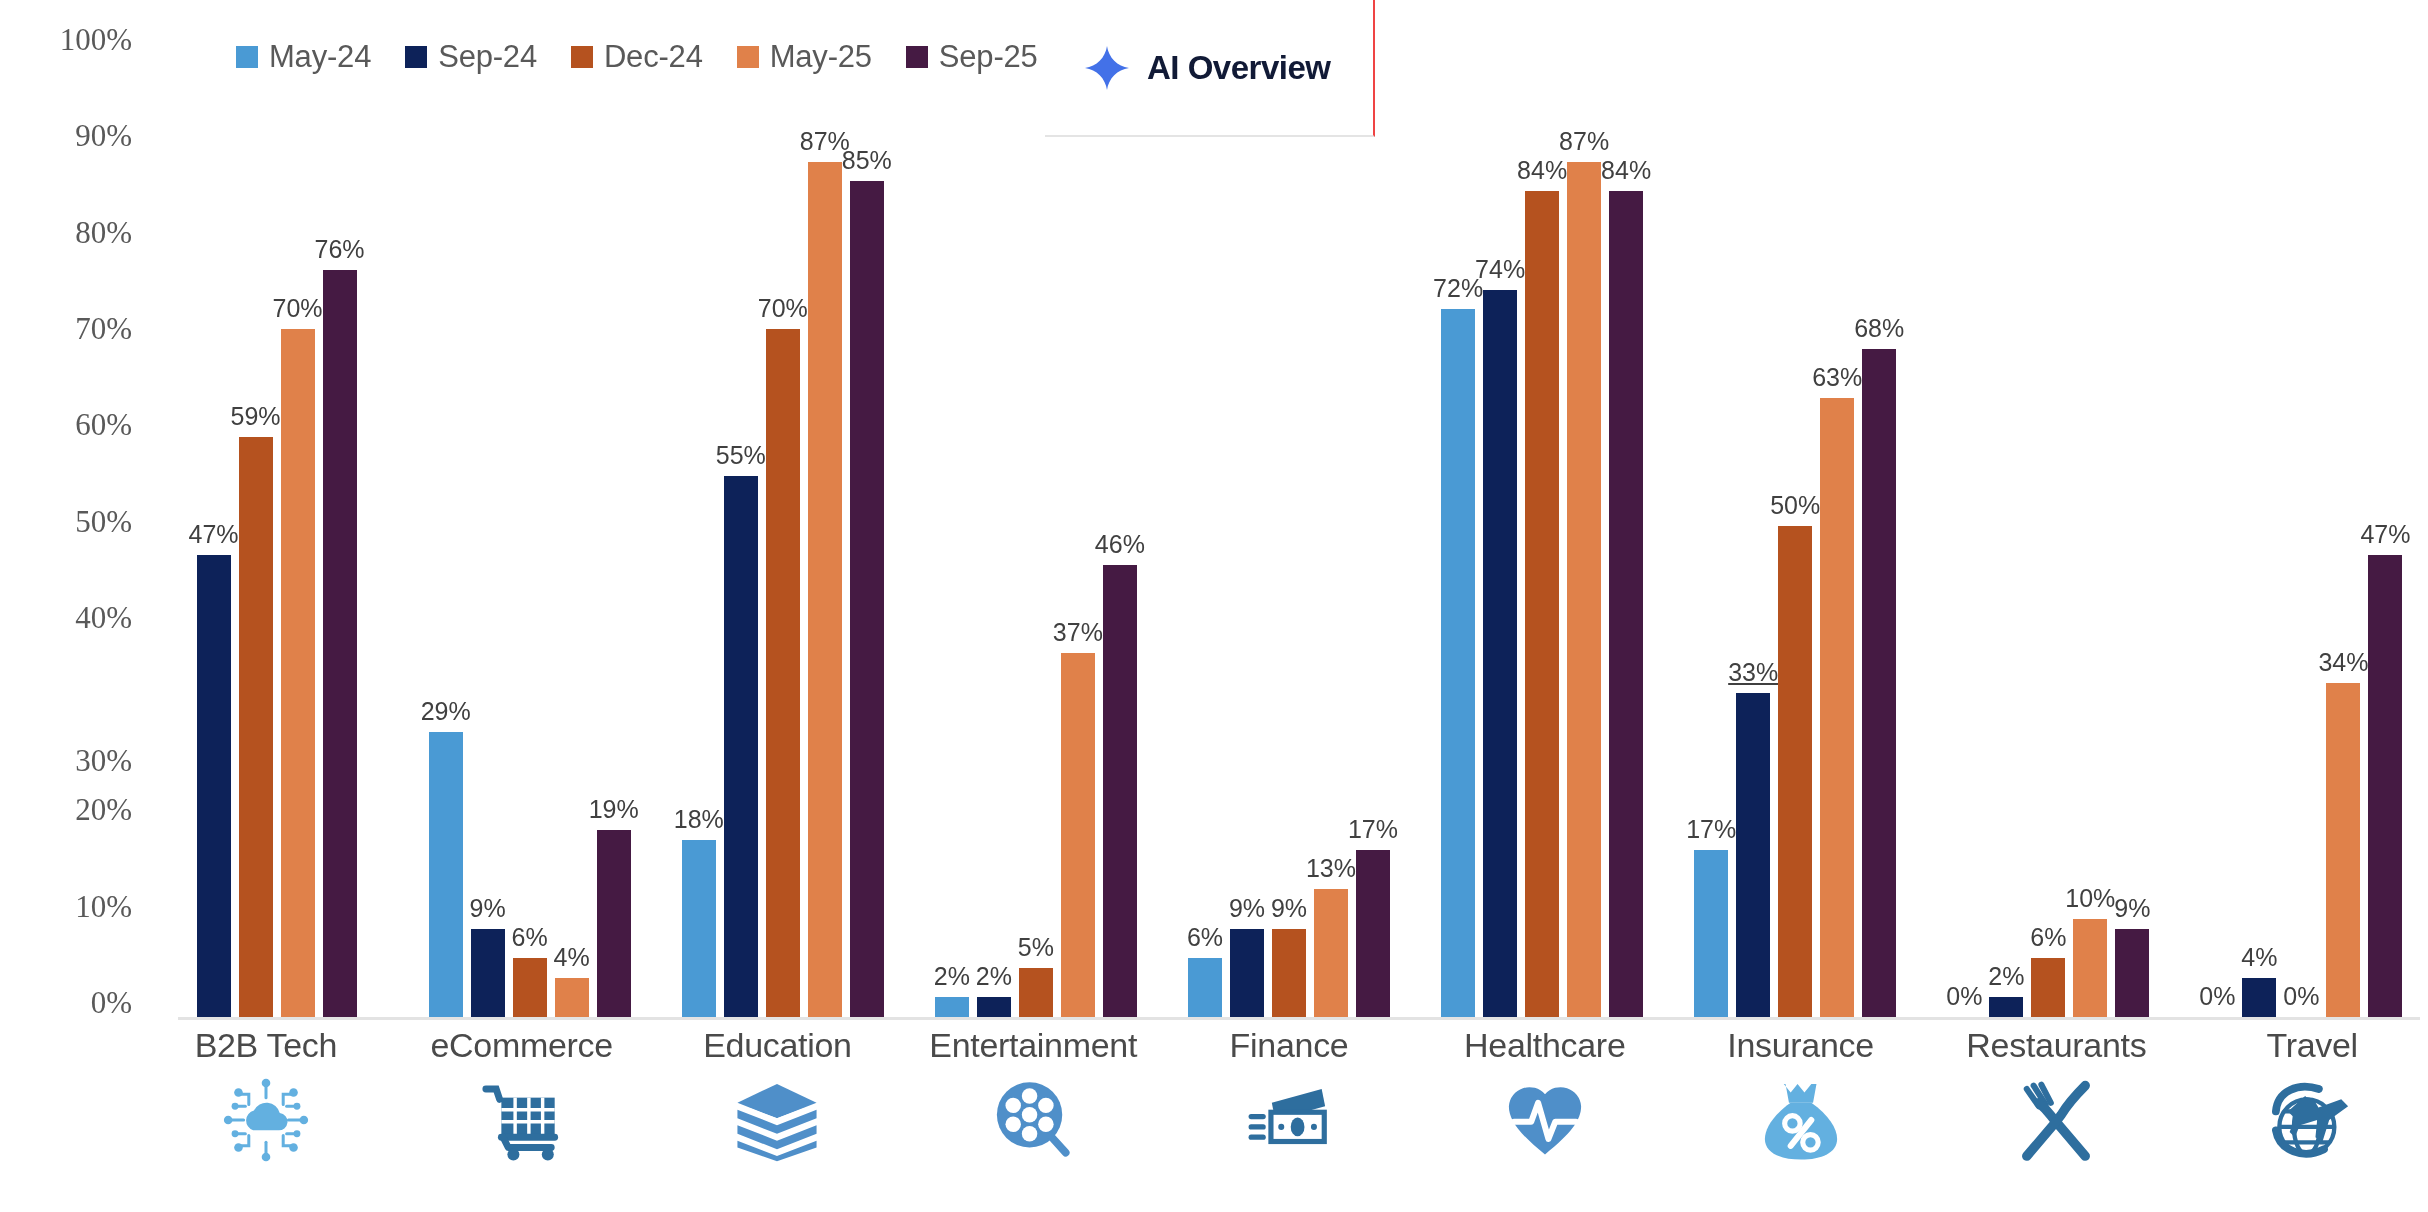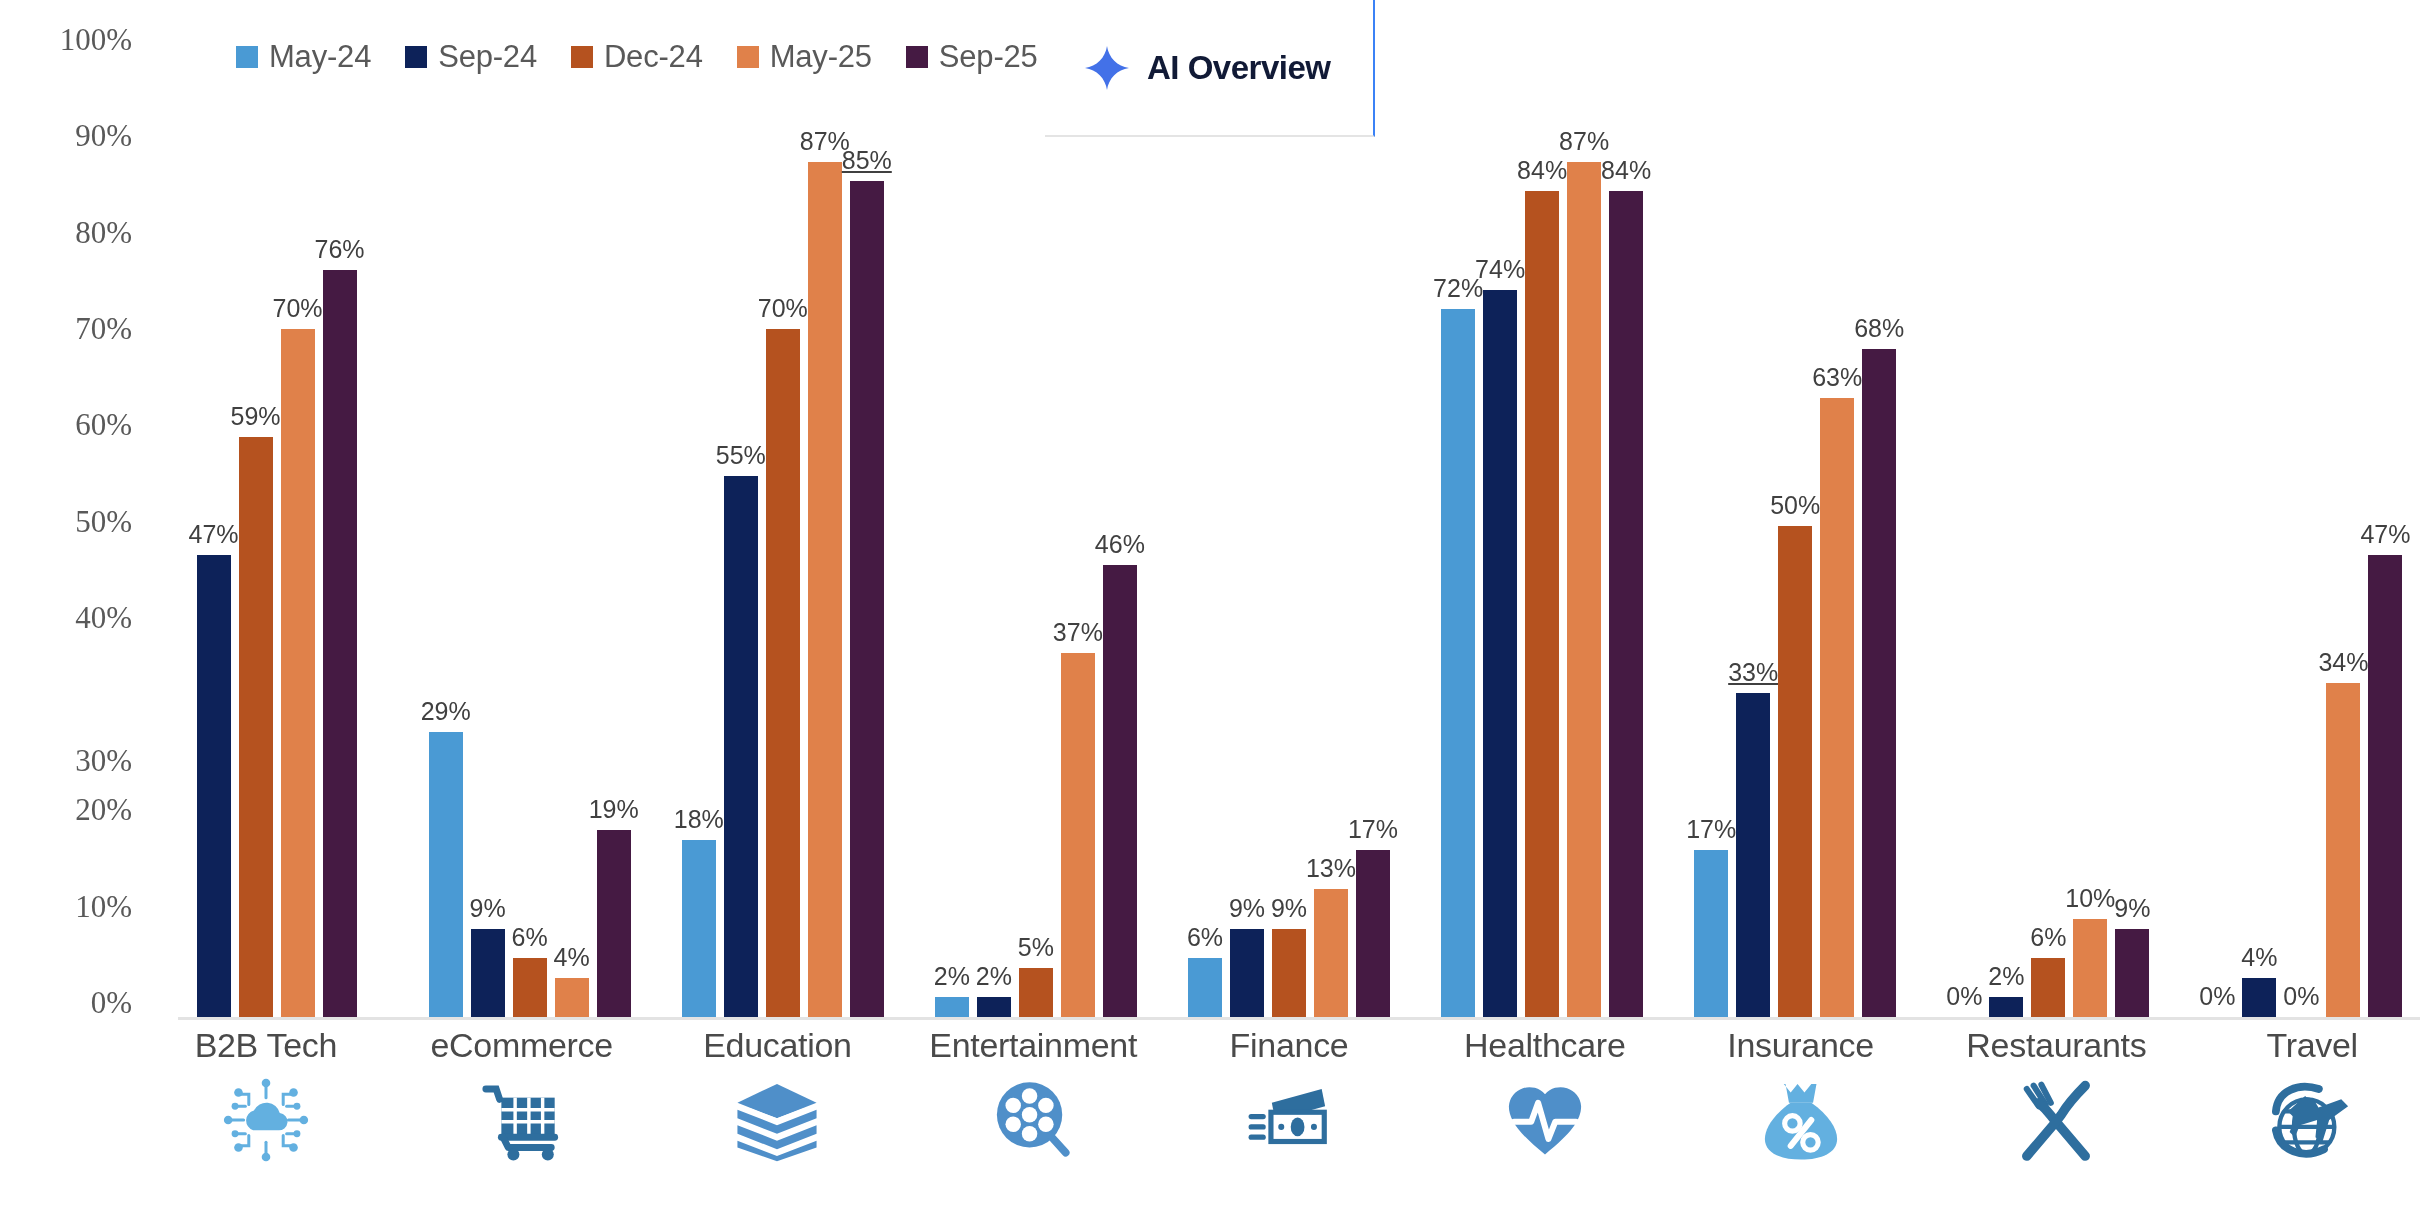--- a/index.html
+++ b/index.html
@@ -21,21 +21,21 @@
   .legend-swatch { width: 22px; height: 22px; display: block; }
   .legend-label {
     font-size: 31px; color: #595959; letter-spacing: -0.2px;
     white-space: nowrap;
   }
 
   
   .ai-badge {
     position: absolute; left: 1045px; top: 0px;
     width: 330px; height: 137px;
-    border-right: 2px solid #3b82f6;
+    border-right: 2px solid #ef4444;
     border-bottom: 2px solid #e4e4e4;
     background: #fff;
     display: flex; align-items: center; justify-content: flex-start;
     padding-left: 38px; gap: 16px;
   }
   .ai-spark { width: 48px; height: 48px; flex: 0 0 auto; display: block; }
   .ai-text {
     font-size: 33px; font-weight: bold; color: #111a36;
     letter-spacing: -0.5px; white-space: nowrap;
   }
@@ -202,21 +202,21 @@
           <div class="bar-wrap">
             <div class="bar" style="height: 688.1px; background: rgb(181, 82, 31);"></div>
             <div class="bar-value" style="bottom: 694.1px;">70%</div>
           </div>
           <div class="bar-wrap">
             <div class="bar" style="height: 855.21px; background: rgb(224, 129, 74);"></div>
             <div class="bar-value" style="bottom: 861.21px;">87%</div>
           </div>
           <div class="bar-wrap">
             <div class="bar" style="height: 835.55px; background: rgb(69, 26, 67);"></div>
-            <div class="bar-value" style="bottom: 841.55px; text-decoration: underline;">85%</div>
+            <div class="bar-value" style="bottom: 841.55px;">85%</div>
           </div>
         </div>
         <div class="group">
           <div class="bar-wrap">
             <div class="bar" style="height: 19.66px; background: rgb(74, 154, 212);"></div>
             <div class="bar-value" style="bottom: 25.66px;">2%</div>
           </div>
           <div class="bar-wrap">
             <div class="bar" style="height: 19.66px; background: rgb(13, 34, 89);"></div>
             <div class="bar-value" style="bottom: 25.66px;">2%</div>

